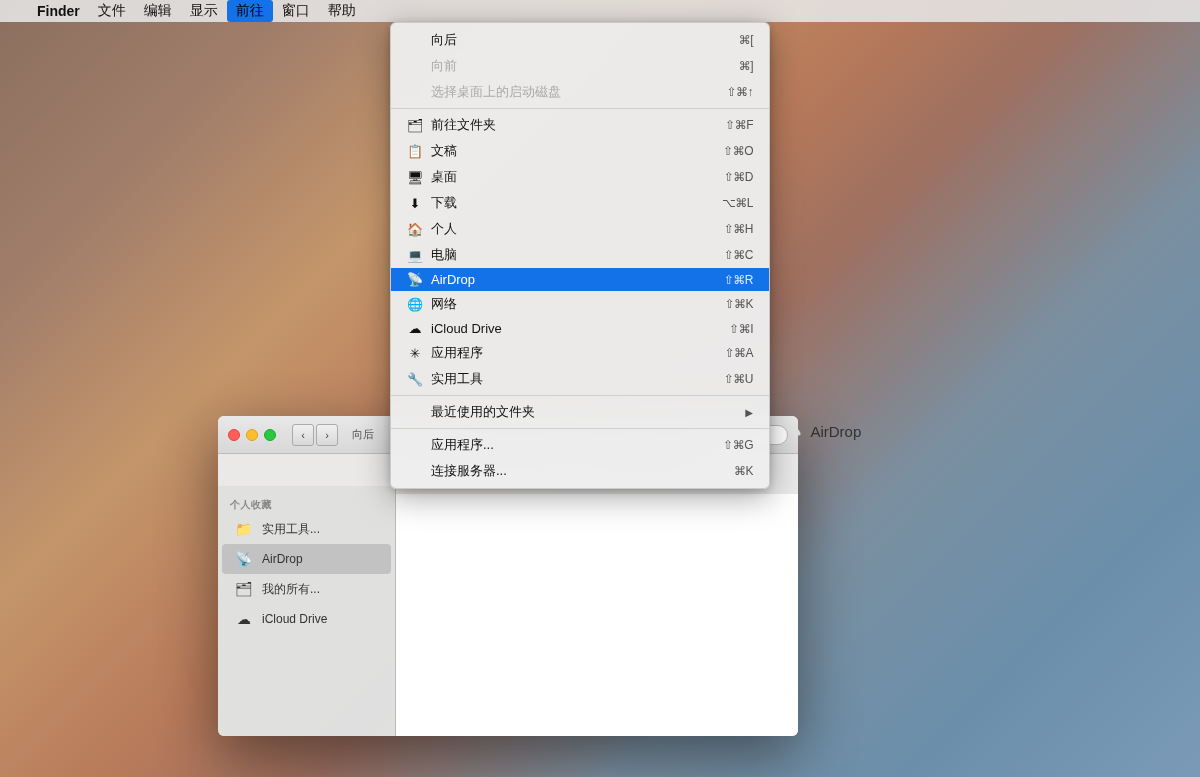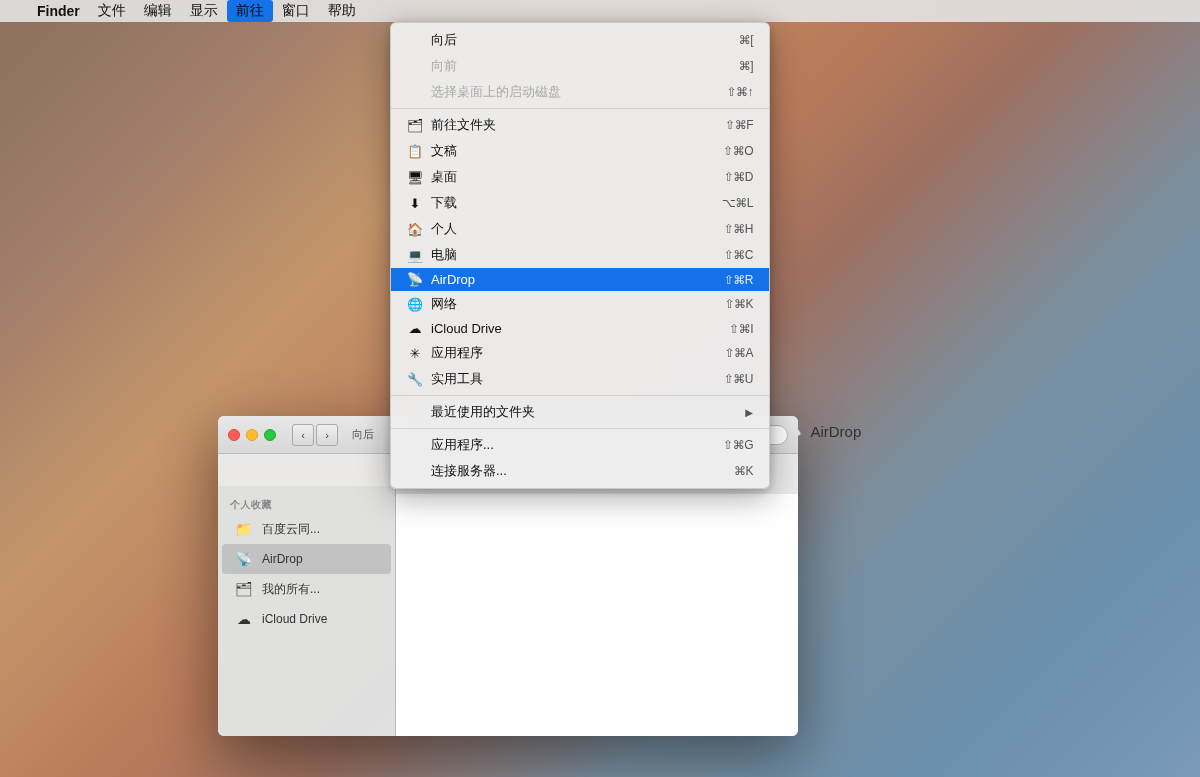--- a/index.html
+++ b/index.html
@@ -459,21 +459,21 @@
 
   <div class="finder-window-title">
     <span style="color:#3a8fd0; font-size:16px;">📡</span>
     <span>AirDrop</span>
   </div>
 
   <div class="finder-sidebar">
     <div class="sidebar-section-label">个人收藏</div>
     <div class="sidebar-item">
       <div class="sidebar-item-icon">📁</div>
-      <span>百度云同...</span>
+      <span>实用工具...</span>
     </div>
     <div class="sidebar-item active">
       <div class="sidebar-item-icon" style="color:#3a8fd0;">📡</div>
       <span>AirDrop</span>
     </div>
     <div class="sidebar-item">
       <div class="sidebar-item-icon">🗂</div>
       <span>我的所有...</span>
     </div>
     <div class="sidebar-item">

